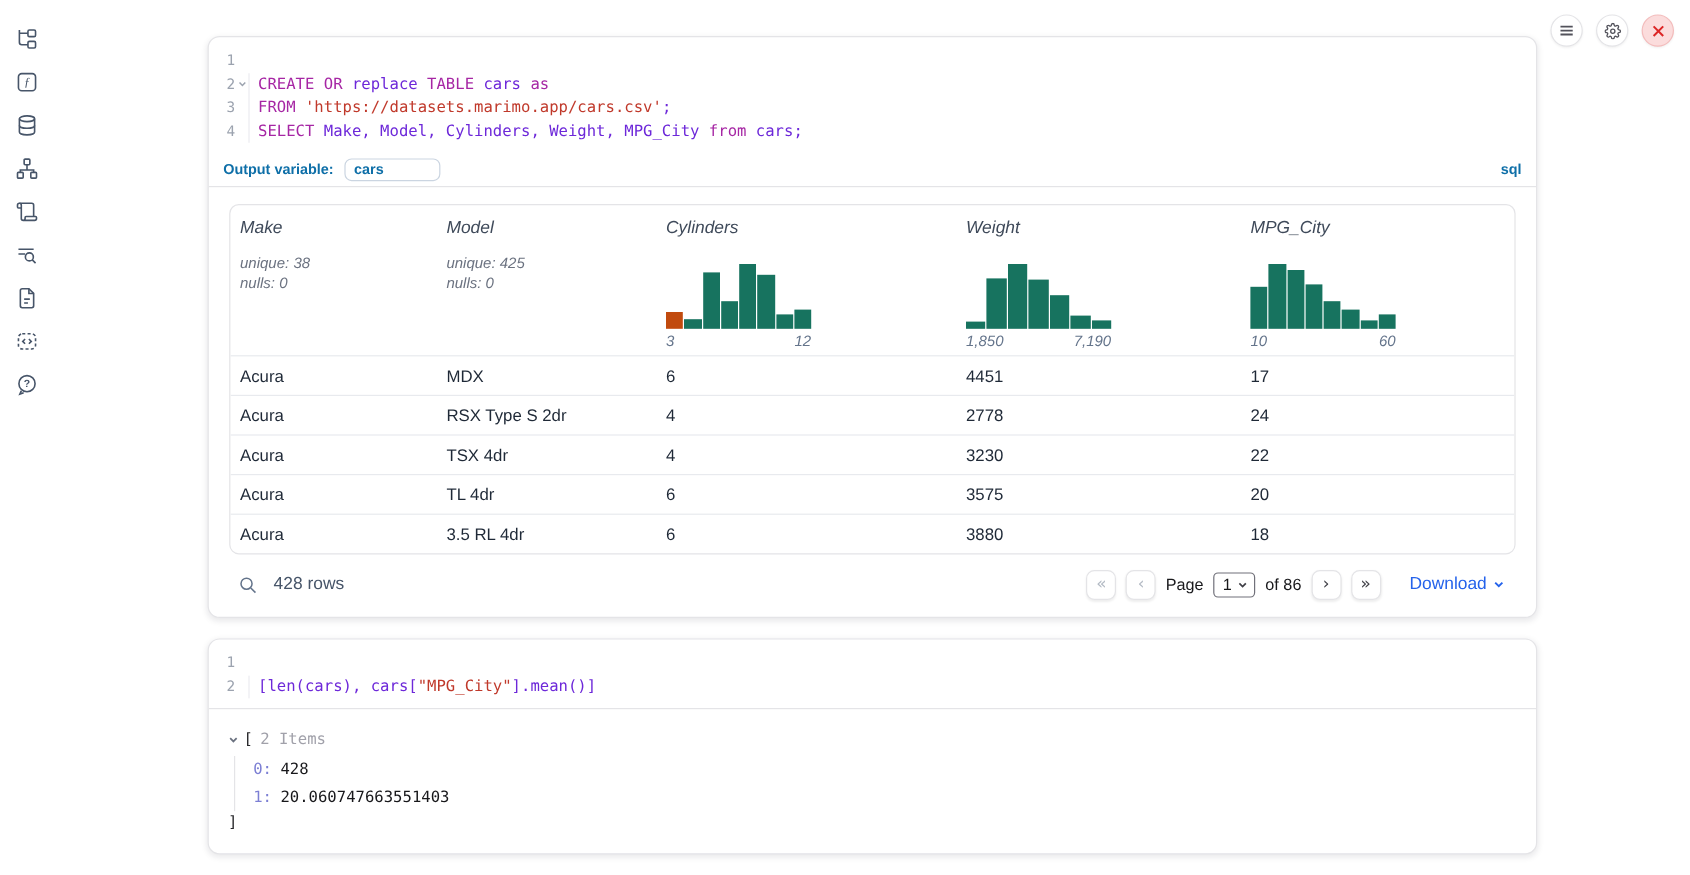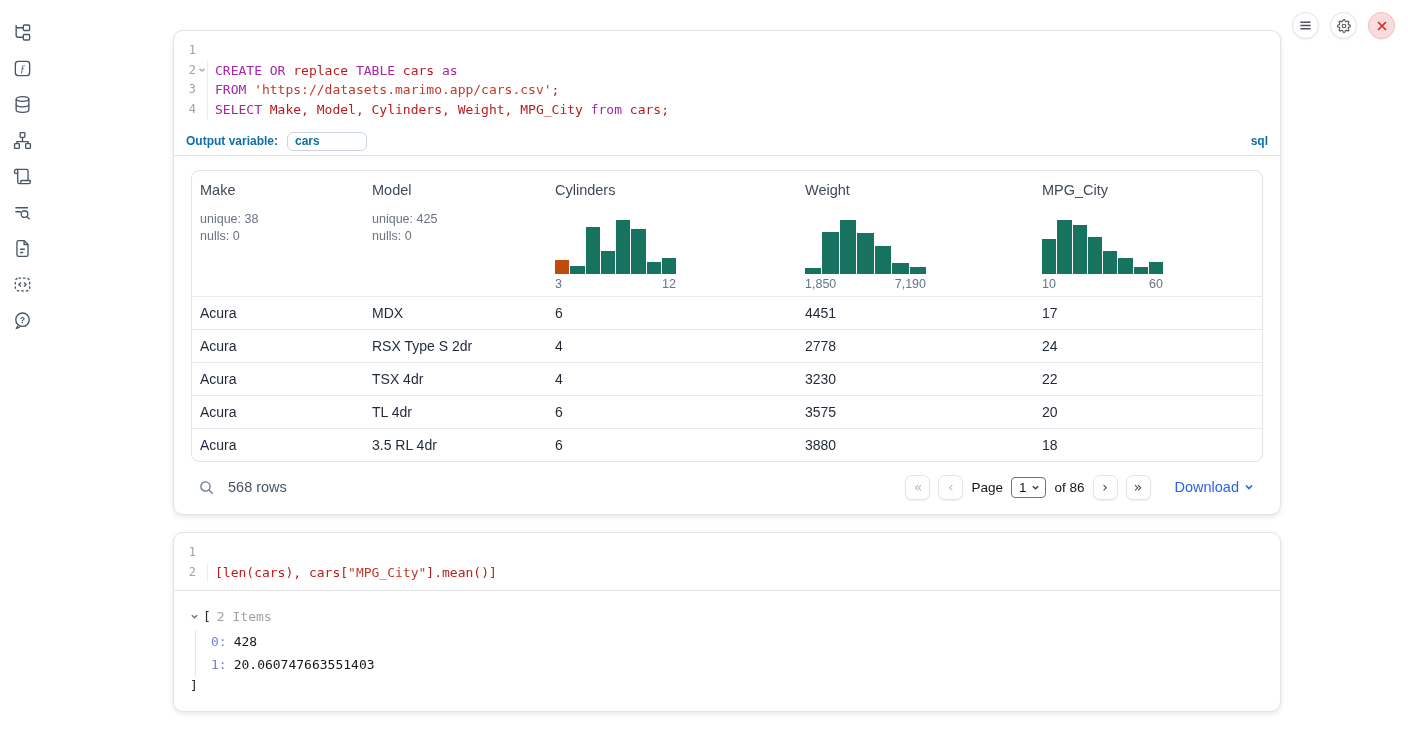--- a/index.html
+++ b/index.html
@@ -26,32 +26,32 @@
 
   
   .editor { padding:10px 0 8px; }
   .cl { display:flex; font-family:"DejaVu Sans Mono", monospace; font-size:13px; line-height:19.6px; }
   .ln { width:22px; flex:none; text-align:right; color:#9ca3af; font-size:12px; }
   .fold { width:11px; flex:none; color:#9ca3af; display:flex; align-items:center; justify-content:center; }
   .ct { border-left:1px solid #ececf0; padding-left:7px; white-space:pre; color:#383a42; }
   .tok-kw  { color:#a626a4; }
   .tok-str { color:#c0392b;margin-top:32px; }
   .tok-com { color:#b05a2a; }
-  .tok-d   { color:#b91c1c; }
+  .tok-d   { color:#6d28d9; }
 
   
   .ovrow { height:29px; display:flex; align-items:center; padding:0 12px; border-bottom:1px solid #e4e4e7; }
   .ovlabel { color:#0e6fa8; font-weight:700; font-size:12px; }
   .ovinput { margin-left:9px; width:80px; height:19px; border:1px solid #cbd5e1; border-radius:6px;
              color:#0e6fa8; font-weight:700; font-size:12px; padding:0 7px; outline:none; font-family:"Liberation Sans",sans-serif; }
   .ovlang { margin-left:auto; color:#0e6fa8; font-weight:700; font-size:12px; }
 
   
   .twrap { margin:14px 17px 0; border:1px solid #e4e4e7; border-radius:8px; overflow:hidden; background:#fff; }
-  .thead { display:grid; grid-template-columns:172px 183px 250px 237px 1fr; height:125px; }
+  .thead { display:grid; grid-template-columns:172px 183px 250px 237px 1fr; height:125px;font-style:italic; }
   .hcell { padding:11px 8px 8px; position:relative; }
   .hlabel { font-size:14.5px; color:#3f4a5a; font-weight:500; }
   .hstats { margin-top:13px; font-size:12.5px; color:#6b7280; line-height:16.5px; }
   .hist { position:absolute; left:8px; bottom:5px; width:121px; }
   .histbars { display:flex; align-items:flex-end; gap:1px; height:54px; }
   .bar { flex:1; }
   .histlabels { display:flex; justify-content:space-between; font-size:12.5px; color:#64748b; margin-top:3px; }
   .tbody .trow { display:grid; grid-template-columns:172px 183px 250px 237px 1fr; height:33px;
                  align-items:center; border-top:1px solid #e8eaee; font-size:14px; color:#1f2937; cursor:default; }
   .td { padding:0 8px; overflow:hidden; white-space:nowrap; }
@@ -316,21 +316,21 @@
   </div>
 
   <div class="tfoot">
     <div class="search">
       <span style="display:flex;">
         <svg width="17" height="17" viewBox="0 0 24 24" fill="none" stroke="currentColor" stroke-width="1.8">
             <circle cx="10.5" cy="10.5" r="6.5"></circle>
             <path d="M15.5 15.5L21 21"></path>
           </svg>
       </span>
-      <span>568 rows</span>
+      <span>428 rows</span>
     </div>
     <div class="pager">
       <button class="pbtn disabled">«</button>
       <button class="pbtn disabled">‹</button>
       <span class="plabel">Page</span>
       <div class="psel">
         <span>1</span>
         <svg width="9" height="9" viewBox="0 0 10 10" fill="none" stroke="currentColor" stroke-width="1.6">
             <path d="M2 3.5l3 3 3-3"></path>
           </svg>

